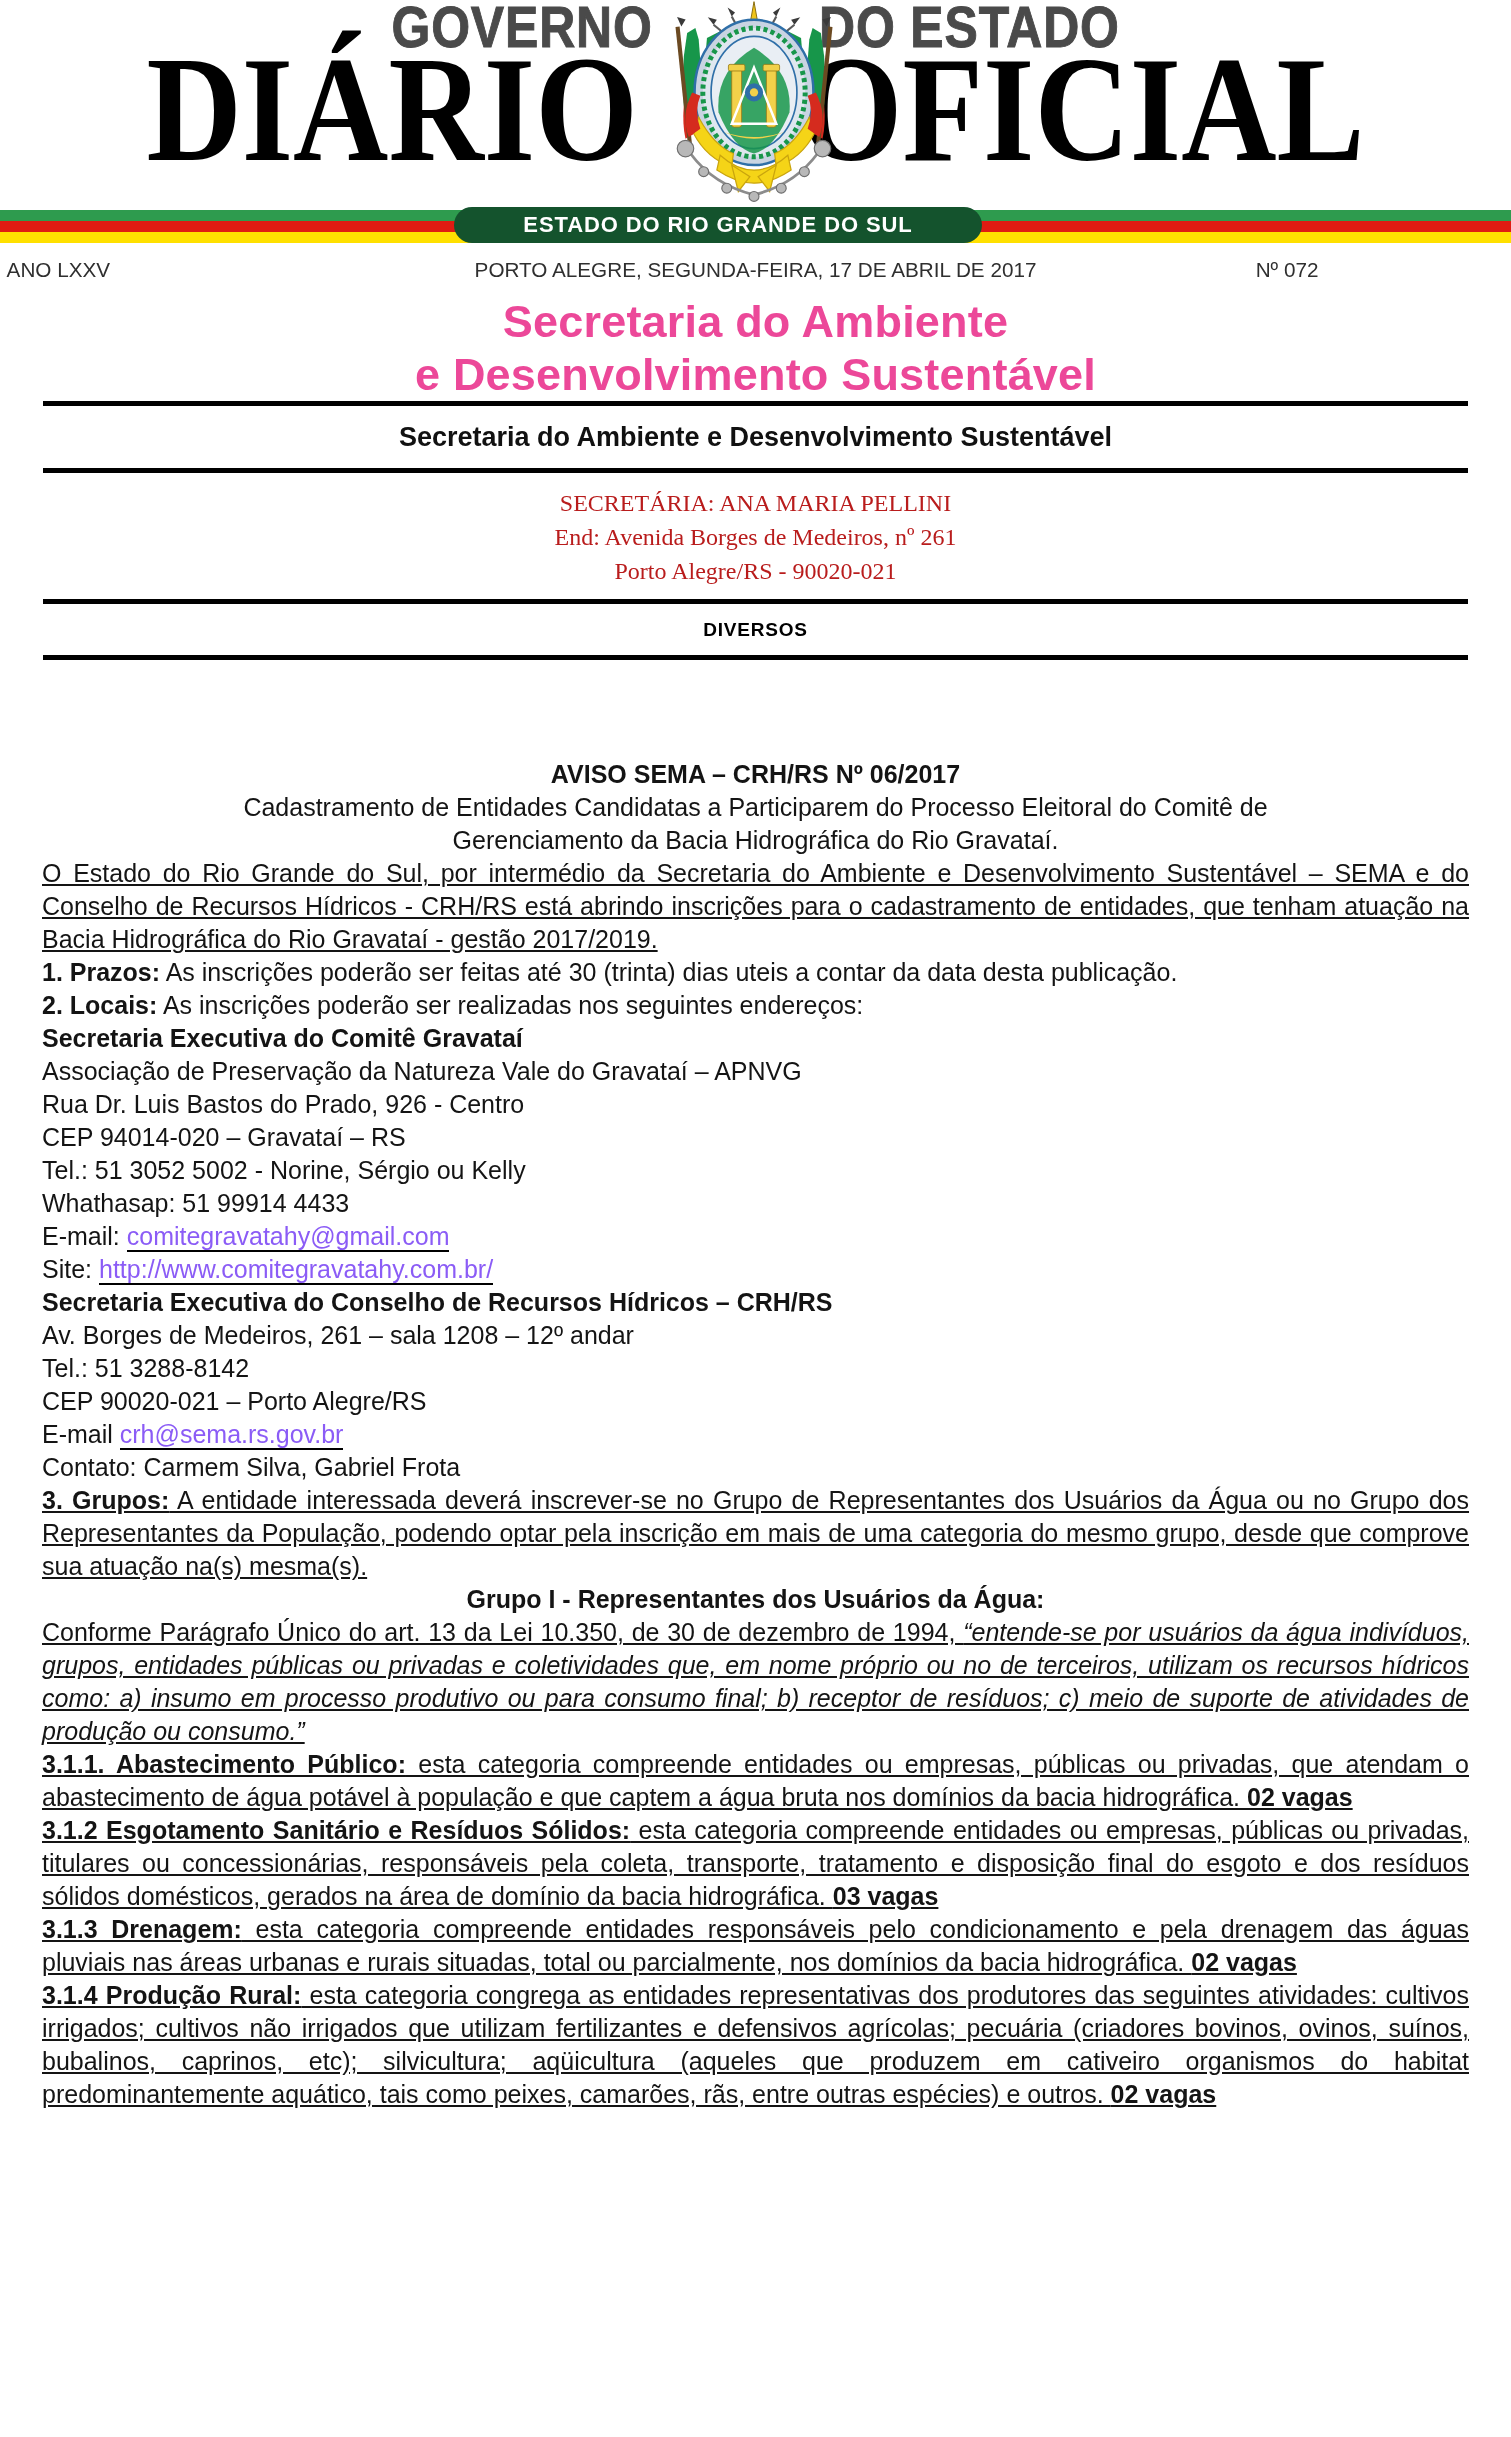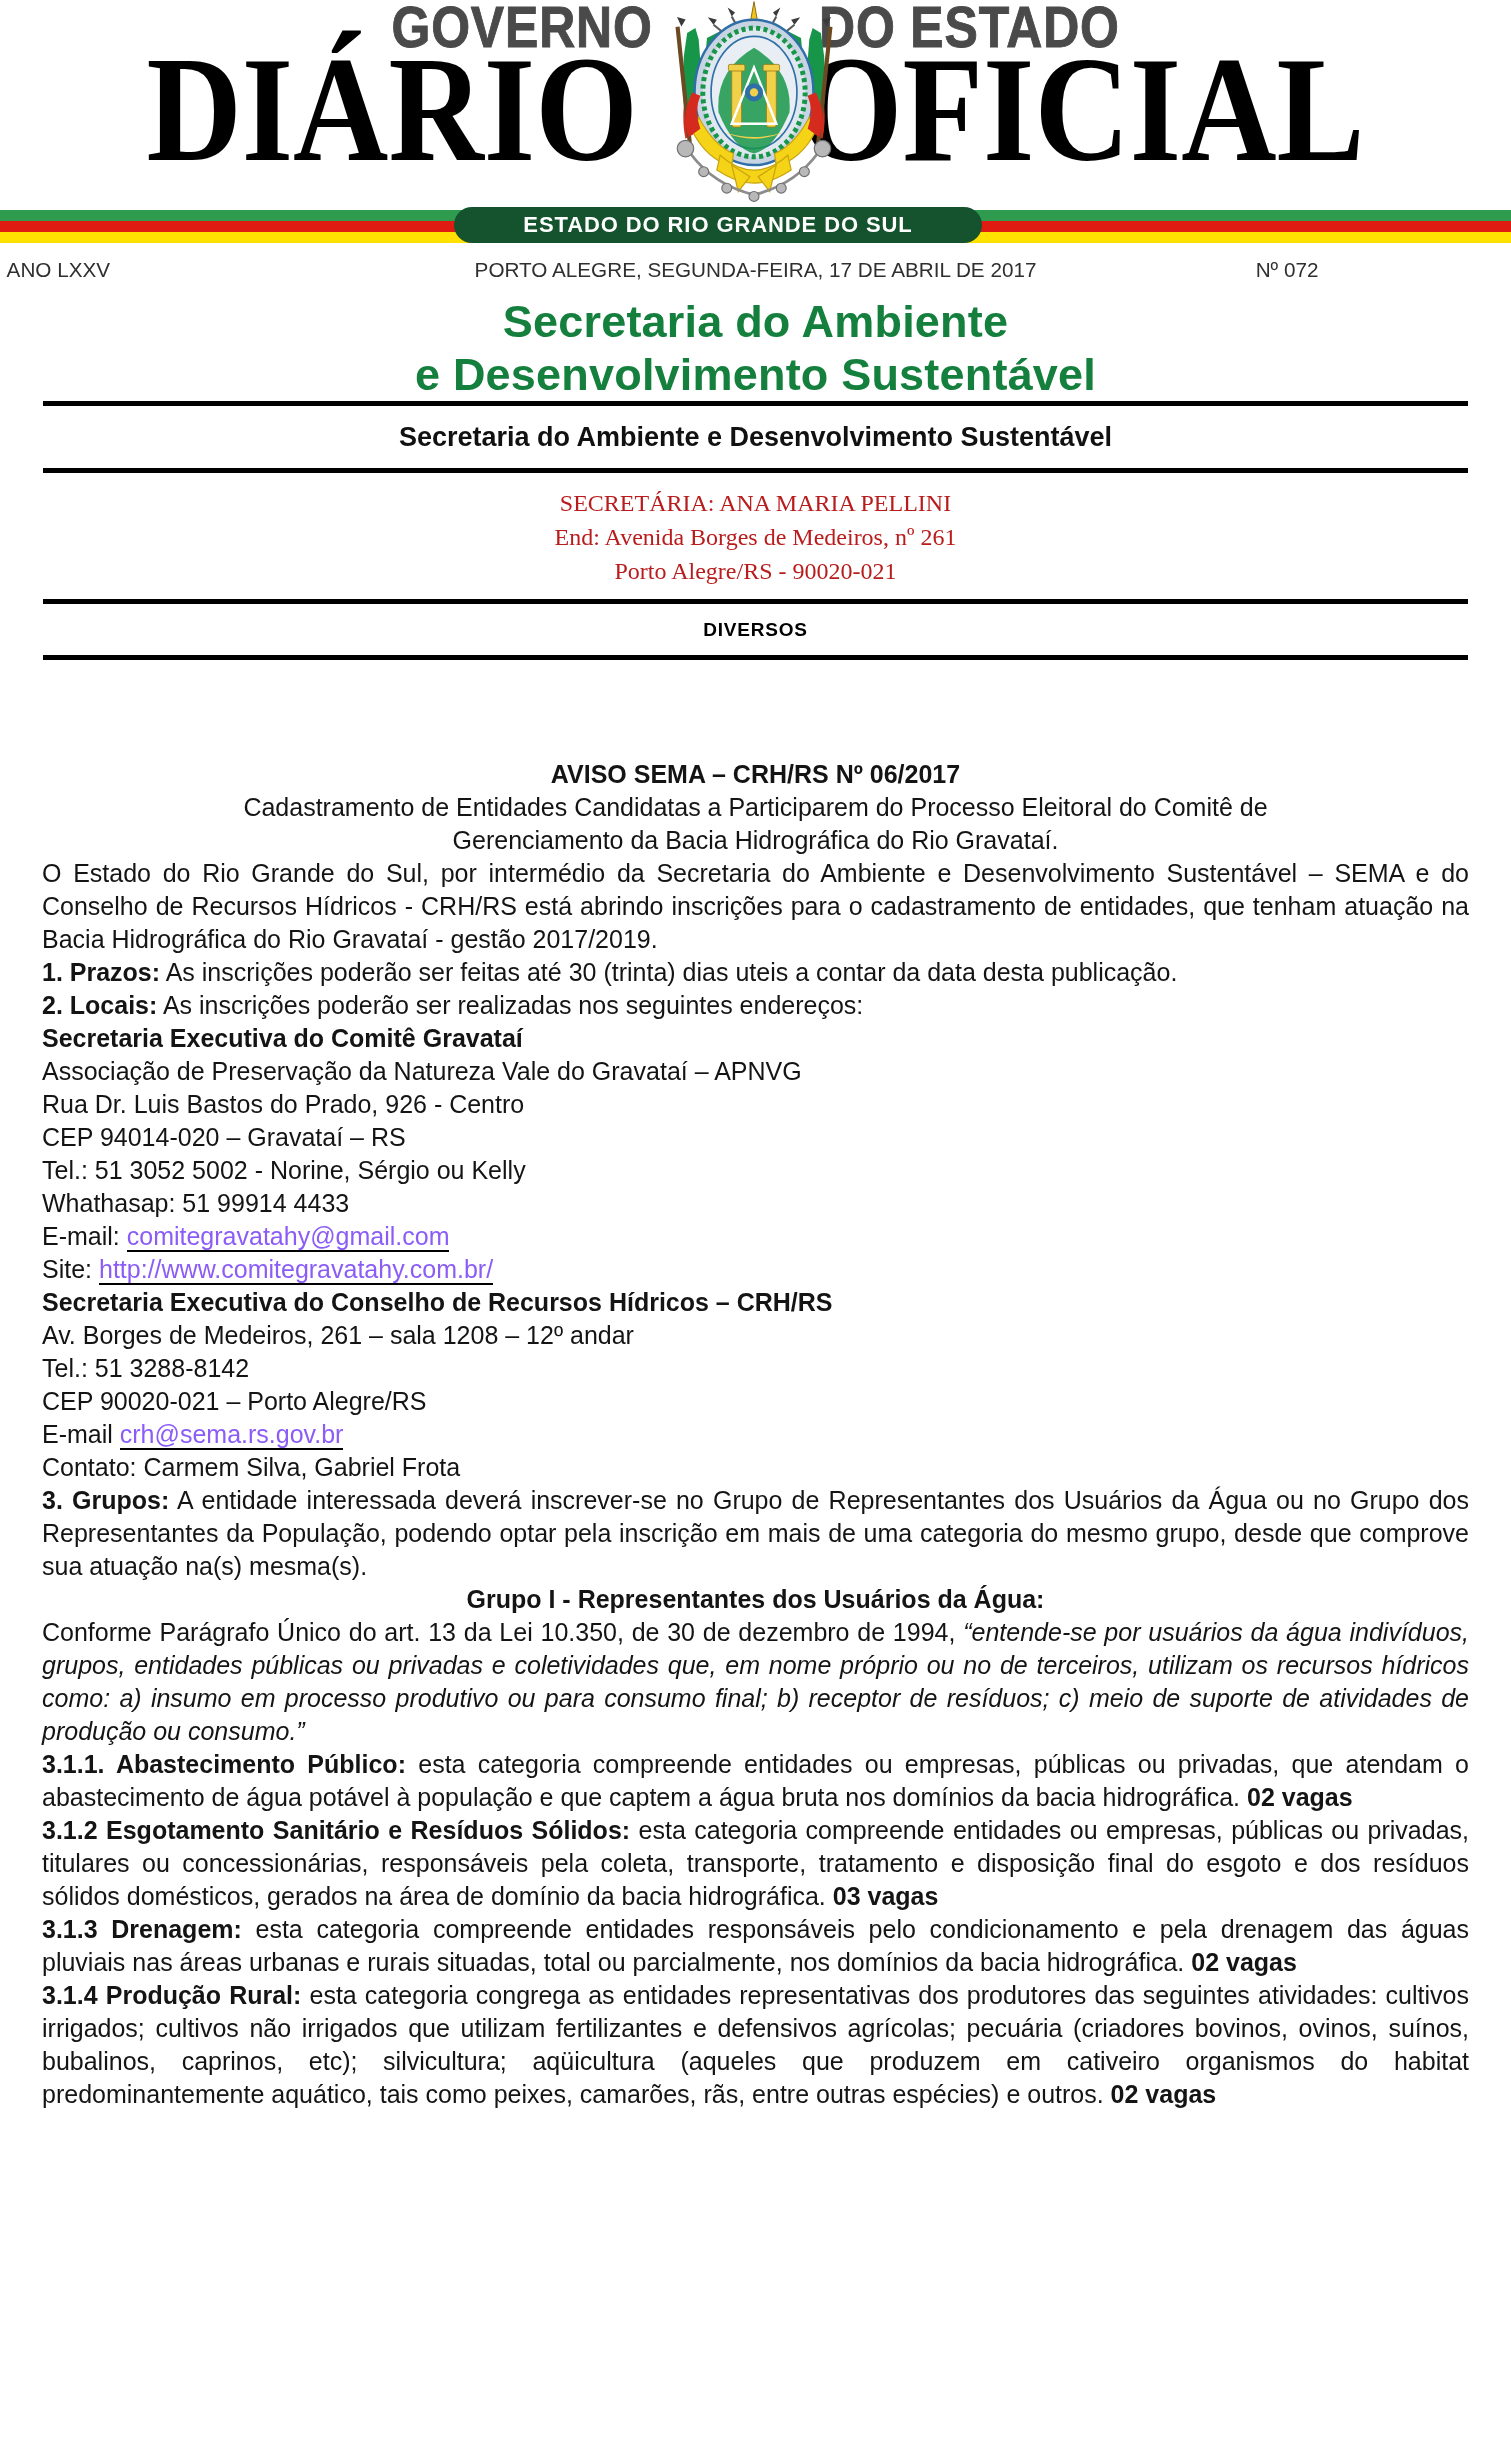--- a/index.html
+++ b/index.html
@@ -115,21 +115,21 @@
   .dateline .dl-city  { position: absolute; left: 0; top: 13.2px; width: 1511px; text-align: center; }
   .dateline .dl-num   { position: absolute; right: 6.6px; top: 13.2px; margin-left: 24px; }
 
   
   .sec-title {
     text-align: center;
     font-family: "Liberation Sans Narrow", "Liberation Sans", sans-serif;
     font-weight: bold;
     font-size: 45px;
     line-height: 53px;
-    color: #15803d;
+    color: #ec4899;
     margin-top: 6.6px;
     letter-spacing: 0.2px;
   }
   .rule {
     height: 5.8px;
     background: #000000;
     margin: 0 auto;
     width: 1425px;
   }
   .rule-thin {
@@ -176,20 +176,21 @@
     color: #141414;
   }
   .art-center {
     text-align: center;
     font-weight: bold;
   }
   .art-center.reg { font-weight: normal; }
   .just {
     text-align: justify;
     text-justify: inter-word;
+    text-decoration: underline;
   }
   .left { text-align: left; }
   .b { font-weight: bold; }
   .i { font-style: italic; }
   .link {
     color: #8b5cf6;
     text-decoration: none;
     border-bottom: 2.5px solid #000000;
   }
   p { margin: 0; }

